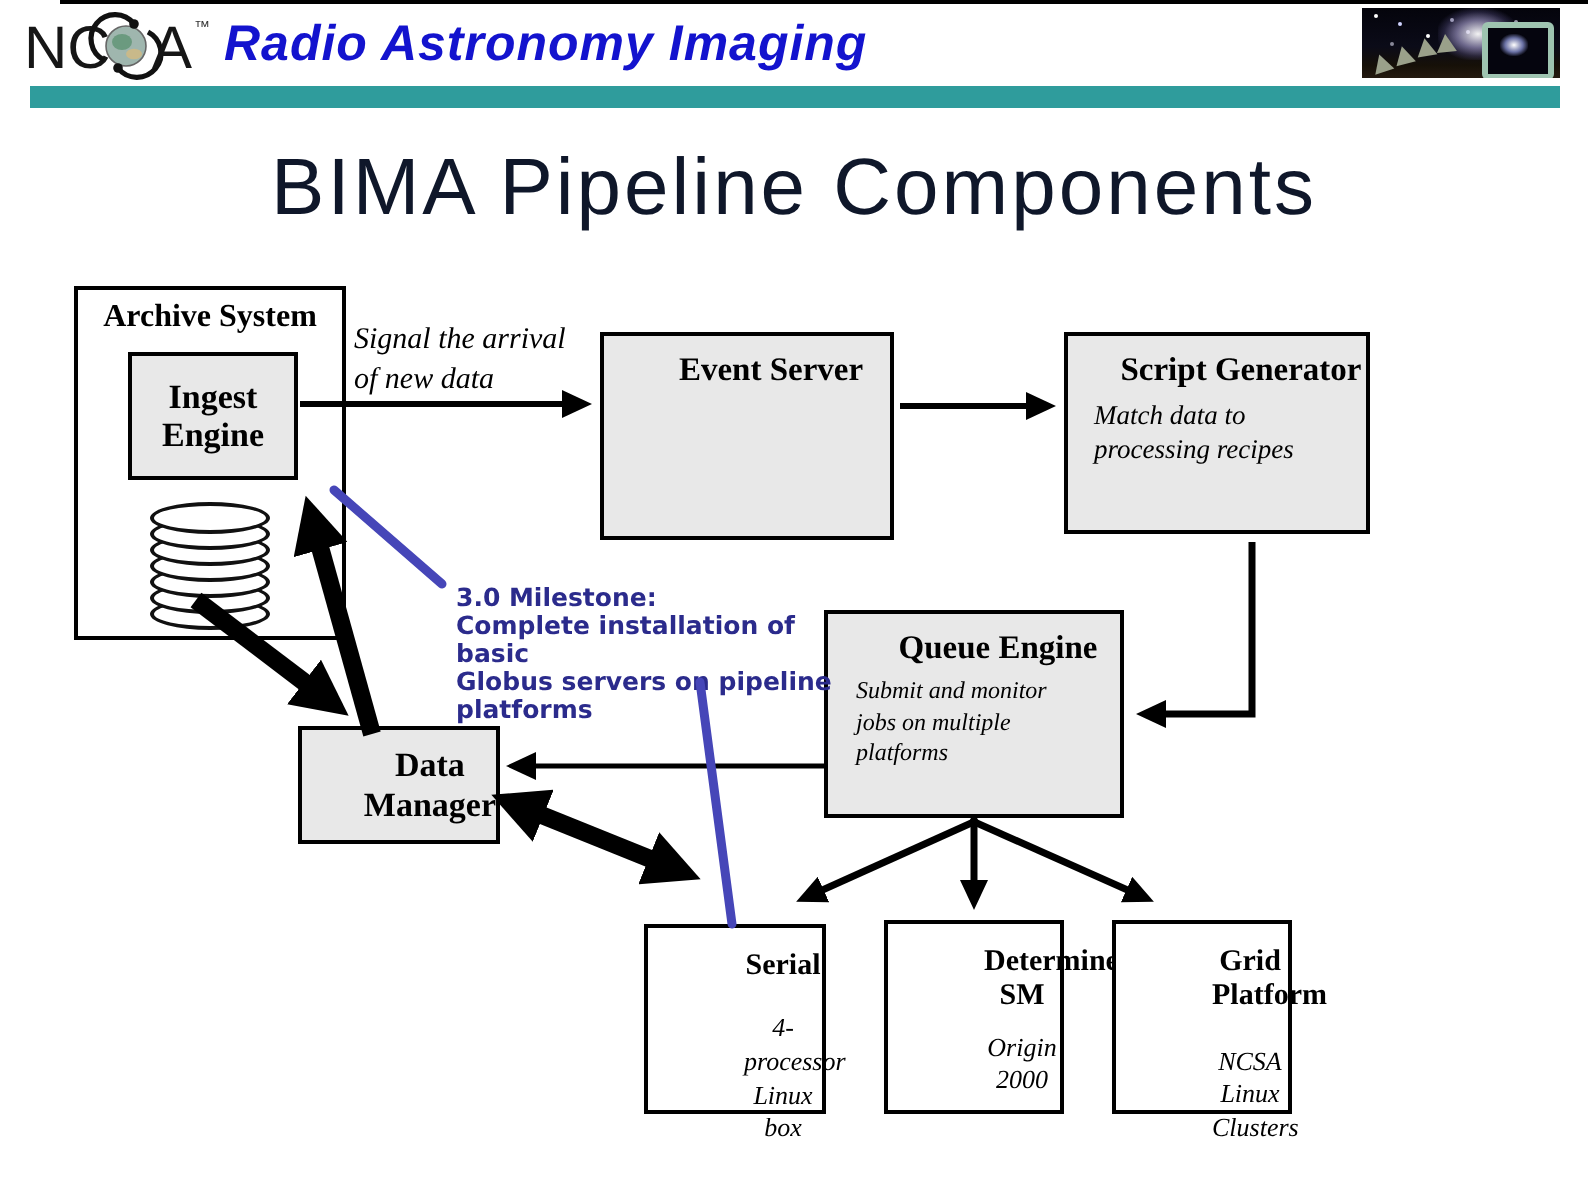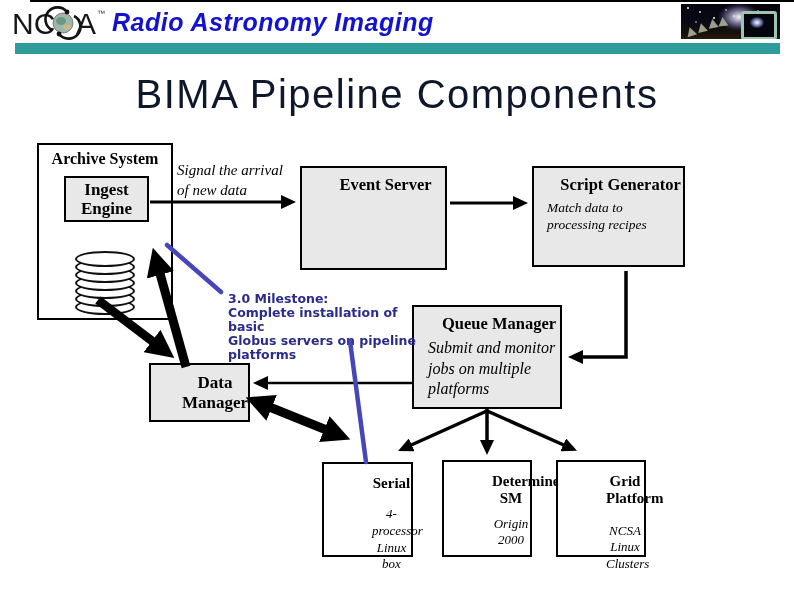--- a/index.html
+++ b/index.html
@@ -43,39 +43,39 @@
 
   
   .box { border:2px solid #000; box-sizing:border-box; z-index:1; }
   .gray { background:var(--box-gray); }
   .white { background:#fff; }
   .btitle { font-weight:bold; text-align:center; white-space:pre-line; line-height:1.12; }
   .bdesc  { font-style:italic; white-space:pre-line; }
 
   .archive { left:37px; top:143px; width:136px; height:177px; }
   .archive .btitle { font-size:16px; padding-top:5px; }
-  .ingest { left:64px; top:176px; width:85px; height:46px; display:flex; align-items:center; justify-content:center; font-size:17px; }
+  .ingest { left:64px; top:176px; width:85px; height:64px; display:flex; align-items:center; justify-content:center; font-size:17px; }
   .db { left:75px; top:251px; width:60px; height:66px; z-index:2; }
   .db i { position:absolute; left:0; width:60px; height:16px; background:#fff;
     border:2px solid #111; border-radius:50%; box-sizing:border-box; }
 
   .signal { left:177px; top:161px; width:126px; font-size:15px; font-style:italic;
     line-height:1.3; white-space:pre-line; z-index:2; }
 
   .event { left:300px; top:166px; width:147px; height:104px; }
   .script { left:532px; top:166px; width:153px; height:101px; }
   .event .btitle, .script .btitle, .queue .btitle { font-size:16.5px; padding-top:8px;margin-left:24px; }
   .event .bdesc, .script .bdesc { font-size:13.5px; line-height:1.25; margin:6px 6px 0 13px; }
 
   .milestone { left:228px; top:292px; width:195px; font-family:"DejaVu Sans", sans-serif;
     font-size:12.5px; font-weight:bold; line-height:1.12; color:var(--milestone-blue);
     white-space:pre-line; z-index:2; }
 
   .queue { left:412px; top:305px; width:150px; height:104px; }
-  .queue .bdesc { font-size:16px; line-height:1.28; margin:5px 4px 0 14px; }
+  .queue .bdesc { font-size:12px; line-height:1.28; margin:5px 4px 0 14px; }
 
   .dataman { left:149px; top:363px; width:101px; height:59px; display:flex;
     align-items:center; justify-content:flex-end; font-size:17px; }
 
   .plat { text-align:center;padding-left:48px; }
   .plat .btitle { font-size:15px; padding-top:11px; }
   .plat .bdesc { font-size:13px; line-height:1.3; text-align:center; }
   .serial { left:322px; top:462px; width:91px; height:95px; }
   .serial .bdesc { margin-top:14px; }
   .parallel { left:442px; top:460px; width:90px; height:97px; }
@@ -157,21 +157,21 @@
     <div class="bdesc">Match data to
 processing recipes</div>
   </div>
 
   <div class="abs milestone">3.0 Milestone:
 Complete installation of basic
 Globus servers on pipeline
 platforms</div>
 
   <div class="abs box gray queue">
-    <div class="btitle">Queue Manager</div>
+    <div class="btitle">Queue Engine</div>
     <div class="bdesc">Submit and monitor
 jobs on multiple
 platforms</div>
   </div>
 
   <div class="abs box gray dataman btitle">
     <span style="white-space:pre-line">Data
 Manager</span>
   </div>
 

